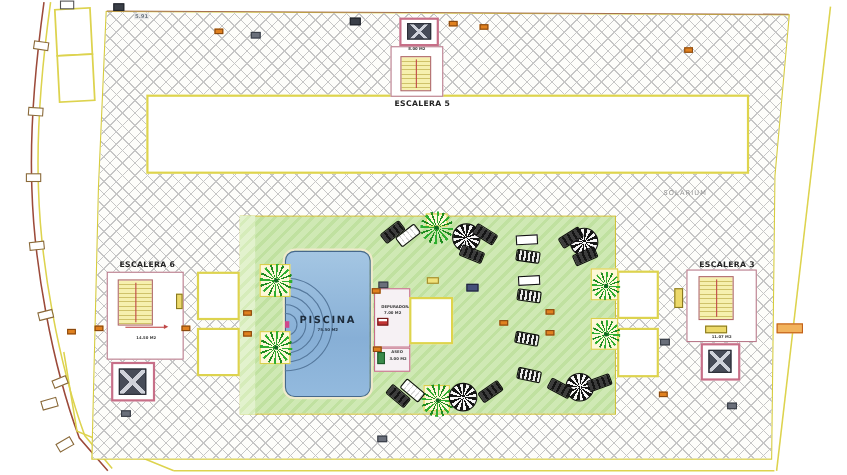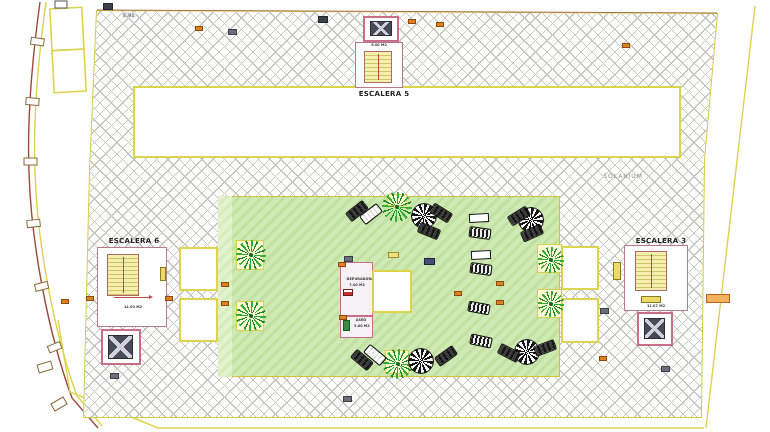--- a/index.html
+++ b/index.html
@@ -141,20 +141,34 @@
   </div>
   <div class="shaft" style="left:355px;top:42px;width:48px;height:46px">
     <div class="tiny" style="left:6px;top:0px;width:34px">8.00 M2</div>
     <div class="stair" style="left:8px;top:8px;width:28px;height:32px"></div>
   </div>
   <div class="e-label" style="left:341px;top:90px;width:86px">ESCALERA 5</div>
 
   <div class="lawn"></div>
   <div class="lawn-band"></div>
 
+  <div class="pool">
+    <svg class="abs" width="50" height="131" style="left:-1px;top:0">
+      <g fill="none" stroke="#55789c" stroke-width="1">
+        <circle cx="1" cy="66" r="10"></circle>
+          <circle cx="1" cy="66" r="18"></circle>
+        <circle cx="1" cy="66" r="26"></circle>
+          <circle cx="1" cy="66" r="34"></circle>
+          <circle cx="1" cy="66" r="42"></circle>
+      </g>
+      <rect x="0" y="63" width="4" height="6" fill="#d0488a"></rect>
+    </svg>
+    <div class="pool-name">PISCINA</div>
+    <div class="pool-area">75.50 M2</div>
+  </div>
 
   <div class="room-pink" style="left:340px;top:262px;width:33px;height:54px">
     <div class="tiny" style="left:-2px;top:14px;width:36px">DEPURADORA</div>
     <div class="tiny" style="left:-2px;top:20px;width:36px">7.00 M2</div>
   </div>
   <div class="chip-flag"></div>
   <div class="room-pink" style="left:340px;top:316px;width:33px;height:22px">
     <div class="tiny" style="left:8px;top:1px;width:24px">ASEO</div>
     <div class="tiny" style="left:8px;top:7px;width:24px">3.00 M2</div>
   </div>

